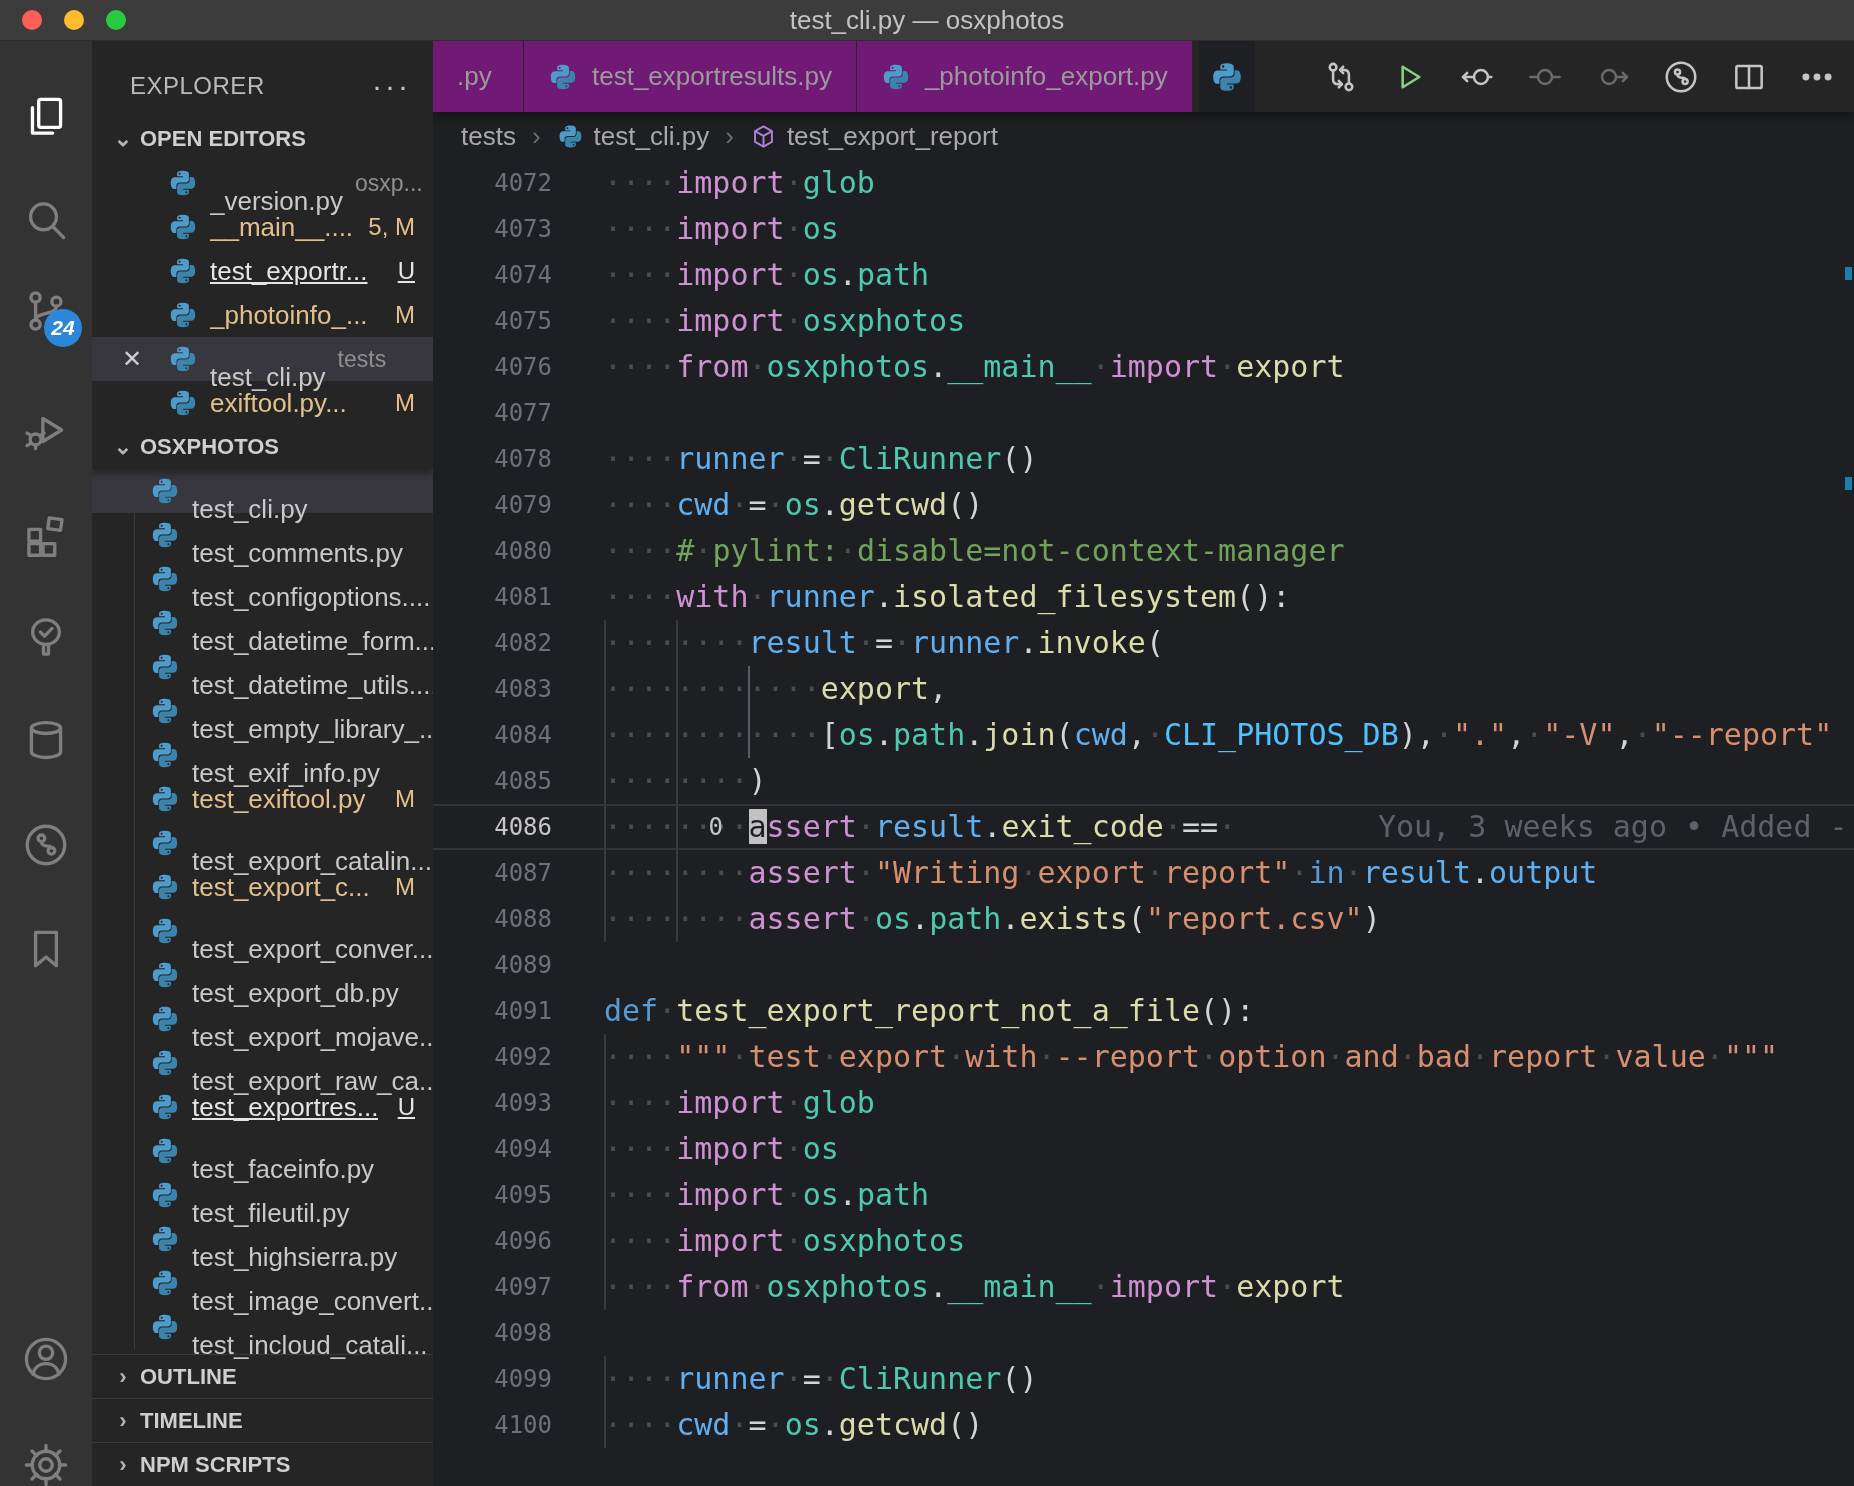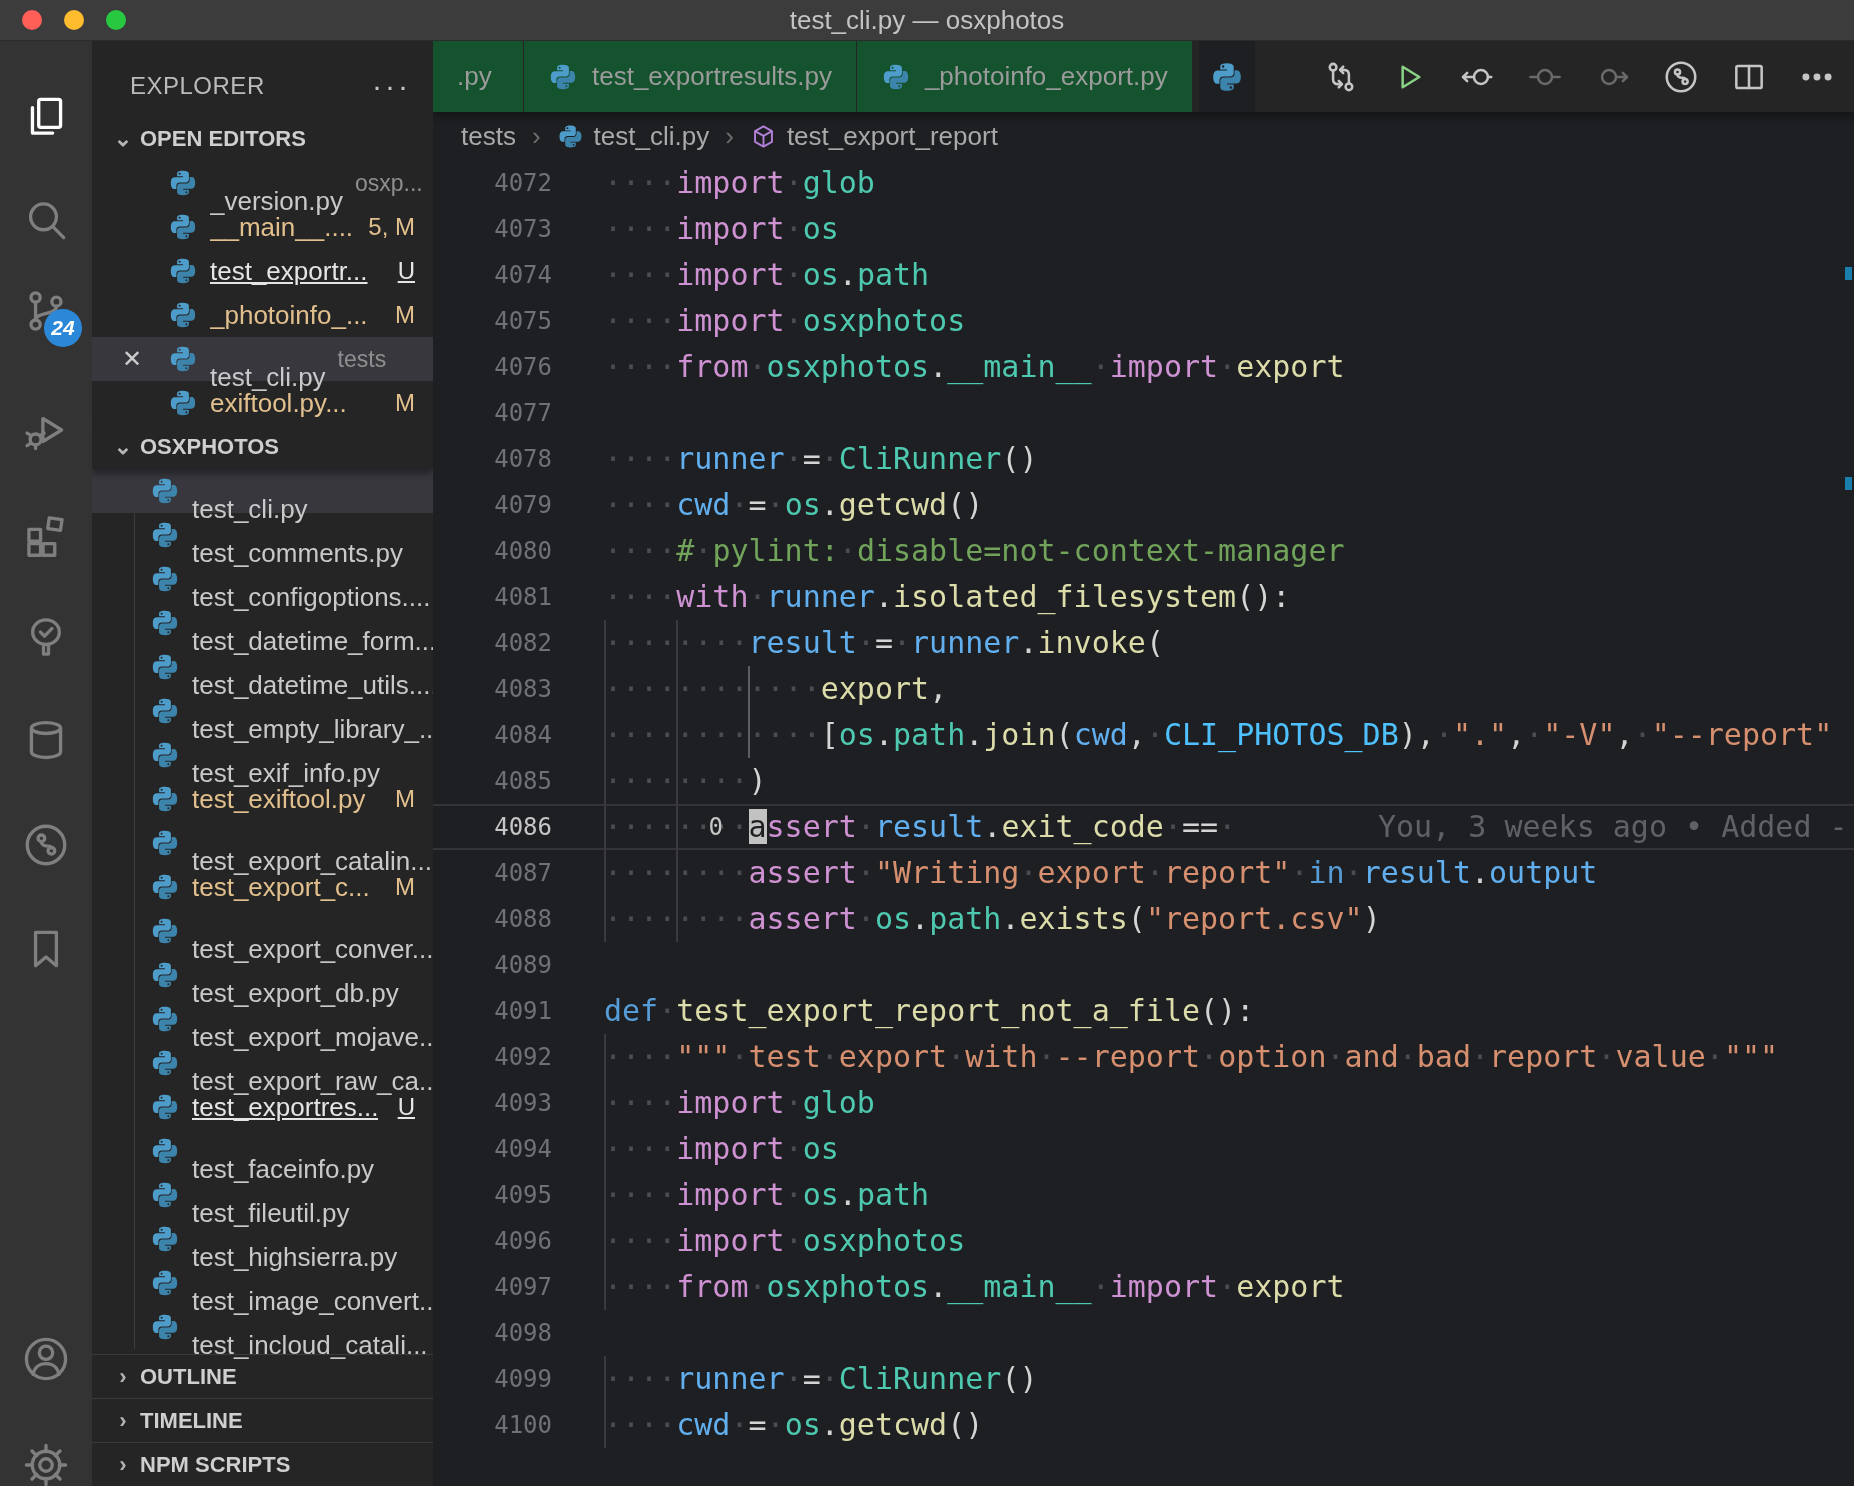--- a/index.html
+++ b/index.html
@@ -46,21 +46,21 @@
   .srow .badge { margin-left:auto; margin-right:18px; font-size:24px; }
   .c-default { color:#c9c9c9;margin-top:36px; } .c-modified { color:#e2c08d; } .c-untracked { color:#e5e5e5;text-decoration:underline; }
   .openeds .srow { padding-left:76px; }
   .project { position:relative; }
   .project::before { content:""; position:absolute; left:42px; top:0; bottom:0; width:1px; background:#3c3c3c; }
   .project .srow { padding-left:58px; }
   .bottom-sections { margin-top:auto; }
   
   .editorgroup { flex:1; display:flex; flex-direction:column; position:relative; overflow:hidden; background:#1e1f22; }
   .tabbar { height:71px; background:#252526; display:flex; align-items:stretch; flex:none; box-shadow:0 5px 8px rgba(0,0,0,.32); position:relative; z-index:5; }
-  .tab { background:#14532d; border-right:1px solid #252526; display:flex; align-items:center; color:#9b9b9b; font-size:26px; padding:0 24px; white-space:nowrap; }
+  .tab { background:#701a75; border-right:1px solid #252526; display:flex; align-items:center; color:#9b9b9b; font-size:26px; padding:0 24px; white-space:nowrap; }
   .tab .fico { margin-right:14px; display:flex; }
   .pytab { width:56px; background:#1e1f22; display:flex; align-items:center; justify-content:center; margin-left:6px; }
   .actions { margin-left:auto; display:flex; align-items:center; gap:30px; padding-right:18px; }
   .a-icon { width:38px; height:38px; display:flex; align-items:center; justify-content:center; color:#c5c5c5; }
   .a-icon.dim { color:#6a6a6a; }
   .a-icon.green { color:#89d185; }
   .breadcrumbs { height:48px; display:flex; align-items:center; padding-left:28px; color:#a9a9a9; font-size:26px; gap:10px; flex:none; }
   .breadcrumbs .bsep { color:#6e6e6e; margin:0 6px; }
   .breadcrumbs .bico { display:flex; }
   .crumb { display:flex; align-items:center; gap:10px; white-space:nowrap; }

